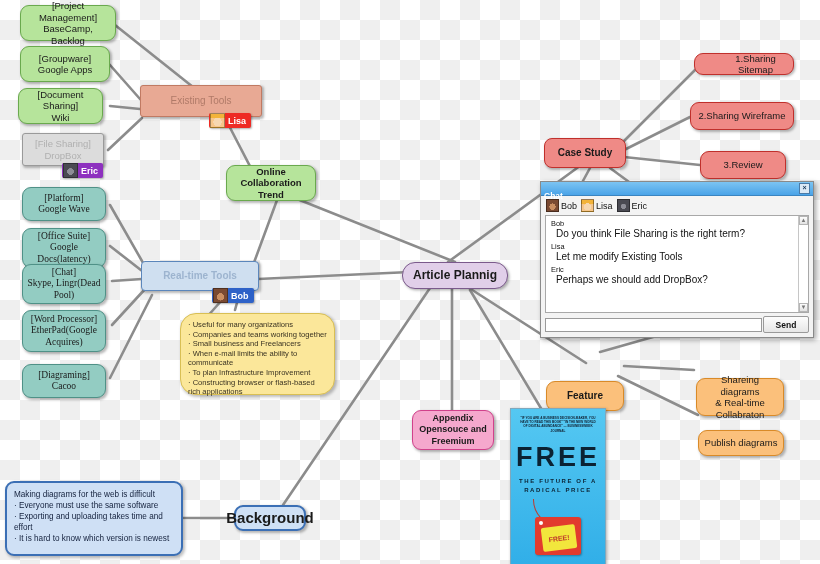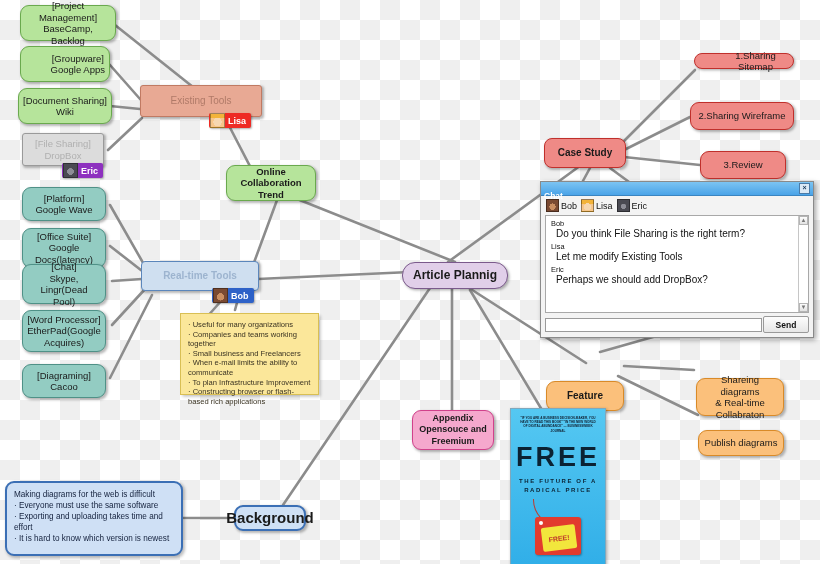--- a/index.html
+++ b/index.html
@@ -34,21 +34,21 @@
     font-size:9.5px;
     line-height:11.5px;
     color:#1a1a1a;
     padding:2px 4px;
     box-shadow:1.5px 1.5px 2.5px rgba(0,0,0,0.28);
     z-index:5;
   }
   .node span{display:block;white-space:pre-line;}
 
   .n-green{background:#b6e49b;border-color:#6aa94e;}
-  .n-teal{background:#93ccc2;border-color:#4f9187;}
+  .n-teal{background:#93ccc2;border-color:#4f9187;font-family:Liberation Serif, serif;}
   .n-salmon{background:#e8a994;border-color:#c07a63;color:#b07a68;}
   .n-red{background:#ef8a86;border-color:#c0302c;font-weight:bold;}
   .n-pinkred{background:#ef8a86;border-color:#c0302c;}
   .n-purple{background:#e1cfe9;border-color:#7b5a8c;font-weight:bold;font-size:12px;}
   .n-pink{background:#f5a8cd;border-color:#d1418b;font-weight:bold;font-size:9px;}
   .n-orange{background:#fbc07b;border-color:#d98a28;margin-top:28px;}
   .n-orange-b{font-weight:bold;}
   .n-blue{background:#cfe0f5;border-color:#3b6fb5;border-width:2px;font-weight:bold;}
   .n-grey{background:#dcdcdc;border-color:#9a9a9a;color:#b0b0b0;}
   .n-rt{background:#cfdff0;border-color:#5b86bb;color:#9db4cf;font-weight:bold;}
@@ -262,25 +262,25 @@
 
       <line x1="222" y1="300" x2="206" y2="318"></line>
       <line x1="238" y1="299" x2="235" y2="310"></line>
     </g>
   </svg>
 
   <div class="node n-green" style="left:20px;top:5px;width:96px;height:36px;">
     <span>[Project Management]
 BaseCamp, Backlog</span>
   </div>
-  <div class="node n-green" style="left:20px;top:46px;width:90px;height:36px;justify-content:flex-end;">
+  <div class="node n-green" style="left:20px;top:46px;width:90px;height:36px;">
     <span>[Groupware]
 Google Apps</span>
   </div>
-  <div class="node n-green" style="left:18px;top:88px;width:94px;height:36px;">
+  <div class="node n-green" style="left:18px;top:88px;width:85px;height:36px;">
     <span>[Document Sharing]
 Wiki</span>
   </div>
 
   <div class="node n-grey" style="left:22px;top:133px;width:82px;height:33px;border-radius:3px;">
     <span>[File Sharing]
 DropBox</span>
   </div>
   <div class="utag tag-eric" style="left:62px;top:163px;">
     <span class="ava ava-eric"></span>
@@ -325,39 +325,39 @@
   </div>
 
   <div class="node n-rt" style="left:141px;top:261px;width:118px;height:30px;border-radius:4px;font-size:10px;">
     <span>Real-time Tools</span>
   </div>
   <div class="utag tag-bob" style="left:212px;top:288px;">
     <span class="ava ava-bob"></span>
     <span>Bob</span>
   </div>
 
-  <div class="note note-yellow" style="left:180px;top:313px;width:139px;height:82px;">
+  <div class="note note-yellow" style="left:180px;top:313px;width:155px;height:82px;border-radius:16px;">
     <ul>
       <li>Useful for many organizations</li>
       <li>Companies and teams working together</li>
       <li>Small business and Freelancers</li>
       <li>When e-mail limits the ability to communicate</li>
       <li>To plan Infrastructure Improvement</li>
       <li>Constructing browser or flash-based rich applications</li>
     </ul>
   </div>
 
   <div class="node n-purple" style="left:402px;top:262px;width:106px;height:27px;border-radius:13px;">
     <span>Article Plannig</span>
   </div>
 
   <div class="node n-red" style="left:544px;top:138px;width:82px;height:30px;border-radius:8px;font-size:10px;">
     <span>Case Study</span>
   </div>
-  <div class="node n-pinkred" style="left:694px;top:53px;width:100px;height:16px;padding-left:27px;">
+  <div class="node n-pinkred" style="left:694px;top:53px;width:100px;height:22px;padding-left:27px;">
     <span>1.Sharing Sitemap</span>
   </div>
   <div class="node n-pinkred" style="left:690px;top:102px;width:104px;height:28px;">
     <span>2.Sharing Wireframe</span>
   </div>
   <div class="node n-pinkred" style="left:700px;top:151px;width:86px;height:28px;">
     <span>3.Review</span>
   </div>
 
   <div class="node n-orange n-orange-b" style="left:546px;top:353px;width:78px;height:30px;font-size:10px;">

